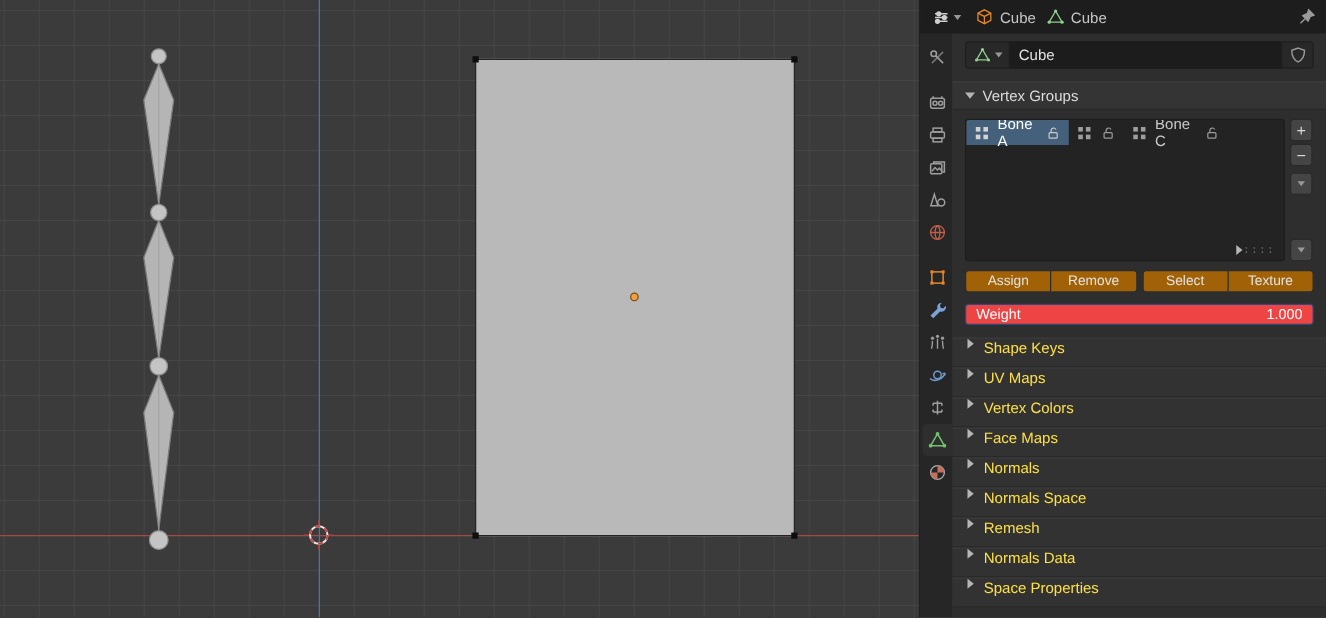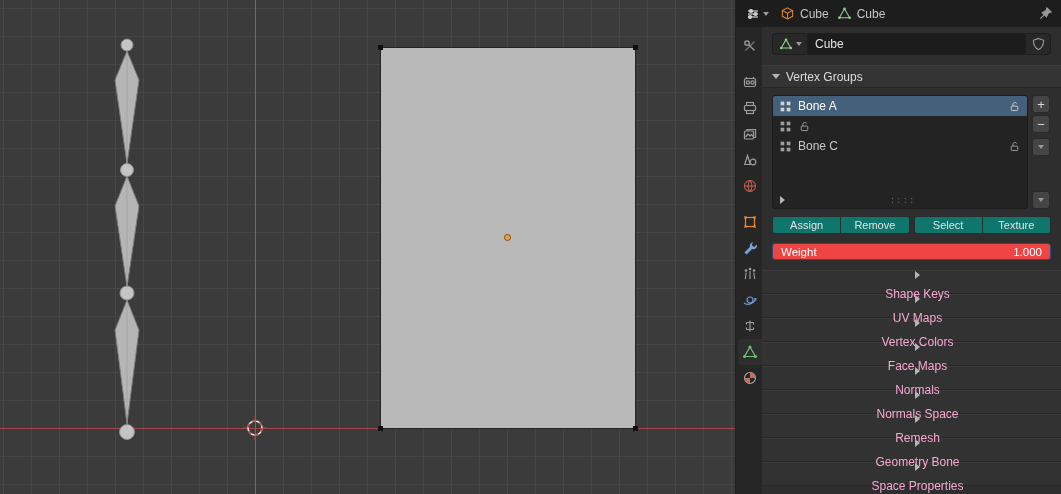--- a/index.html
+++ b/index.html
@@ -72,48 +72,48 @@
 
   .panel-hdr {
     margin:0 -10px; height:23px; background:#343434; border-top:1px solid #3d3d3d; border-bottom:1px solid #272727;
     display:flex; align-items:center; gap:6px; padding-left:10px; color:#dcdcdc;
   }
   .arrow-dn { width:0; height:0; border-left:4px solid transparent; border-right:4px solid transparent; border-top:5px solid #b5b5b5; }
   .arrow-rt { width:0; height:0; border-top:4px solid transparent; border-bottom:4px solid transparent; border-left:5px solid #b5b5b5; }
 
   .vg-body { display:flex; gap:4px; padding-top:7px; }
   .vg-list { flex:1; height:114px; background:#232323; border:1px solid #1d1d1d; border-radius:3px;
-    display:flex; flex-direction:column; overflow:hidden; }
+    display:flex; flex-direction:row; overflow:hidden; }
   .vg-row { height:20px; display:flex; align-items:center; gap:6px; padding:0 6px; color:#c9c9c9; }
   .vg-row.selected { background:#45607a; color:#ffffff; }
   .vg-row .lbl { flex:1; }
   .vg-footer { margin-top:auto; height:16px; display:flex; align-items:center; padding:0 7px; }
   .grip { flex:1; text-align:center; color:#666; font-size:9px; letter-spacing:1px; font-family:"DejaVu Sans Mono", monospace; }
 
   .vg-sidecol { width:19px; display:flex; flex-direction:column; height:114px; }
   .sq-btn { width:18px; height:18px; background:#454545; border:1px solid #2a2a2a; border-radius:3px;
     color:#d8d8d8; display:flex; align-items:center; justify-content:center; font-size:13px; line-height:1; margin-bottom:2px; }
   .sq-btn.spec { margin-top:3px; }
   .sq-btn.filter { margin-top:auto; margin-bottom:0; }
 
   .actions { display:flex; margin-top:7px; height:18px; }
-  .act-btn { flex:1; background:#0f766e; border:1px solid #2c2c2c; color:#e2e2e2; font-size:11px;
+  .act-btn { flex:1; background:#a16207; border:1px solid #2c2c2c; color:#e2e2e2; font-size:11px;
     display:flex; align-items:center; justify-content:center; }
   .act-btn.first { border-radius:3px 0 0 3px; }
   .act-btn.last  { border-radius:0 3px 3px 0; border-left:none; }
   .act-group-gap { width:4px; }
 
   .weight-slider {
     margin-top:9px; height:17px; background:#ef4444; border:1px solid #2b4a7d; border-radius:3px;
     display:flex; align-items:center; justify-content:space-between; padding:0 8px; color:#ffffff; font-size:11.5px;
   }
 
   .panels { margin:10px -10px 0; }
   .panel-row { height:24px; background:#323232; border-top:1px solid #3b3b3b; border-bottom:1px solid #282828;
-    display:flex; align-items:center; gap:8px; padding-left:12px; color:#f9a8d4;flex-direction:column; }
+    display:flex; align-items:flex-start; gap:8px; padding-left:12px; color:#fde047; }
 
   svg { display:block; }
 </style>
 </head>
 <body>
 
 <div class="viewport">
   <div class="axis-x"></div>
   <div class="axis-z"></div>
 
@@ -462,21 +462,21 @@
         <div class="panel-row">
           <span class="arrow-rt"></span>
           <span>Normals Space</span>
         </div>
         <div class="panel-row">
           <span class="arrow-rt"></span>
           <span>Remesh</span>
         </div>
         <div class="panel-row">
           <span class="arrow-rt"></span>
-          <span>Geometry Bone</span>
+          <span>Normals Data</span>
         </div>
         <div class="panel-row">
           <span class="arrow-rt"></span>
           <span>Space Properties</span>
         </div>
       </div>
 
     </div>
   </div>
 </div>

